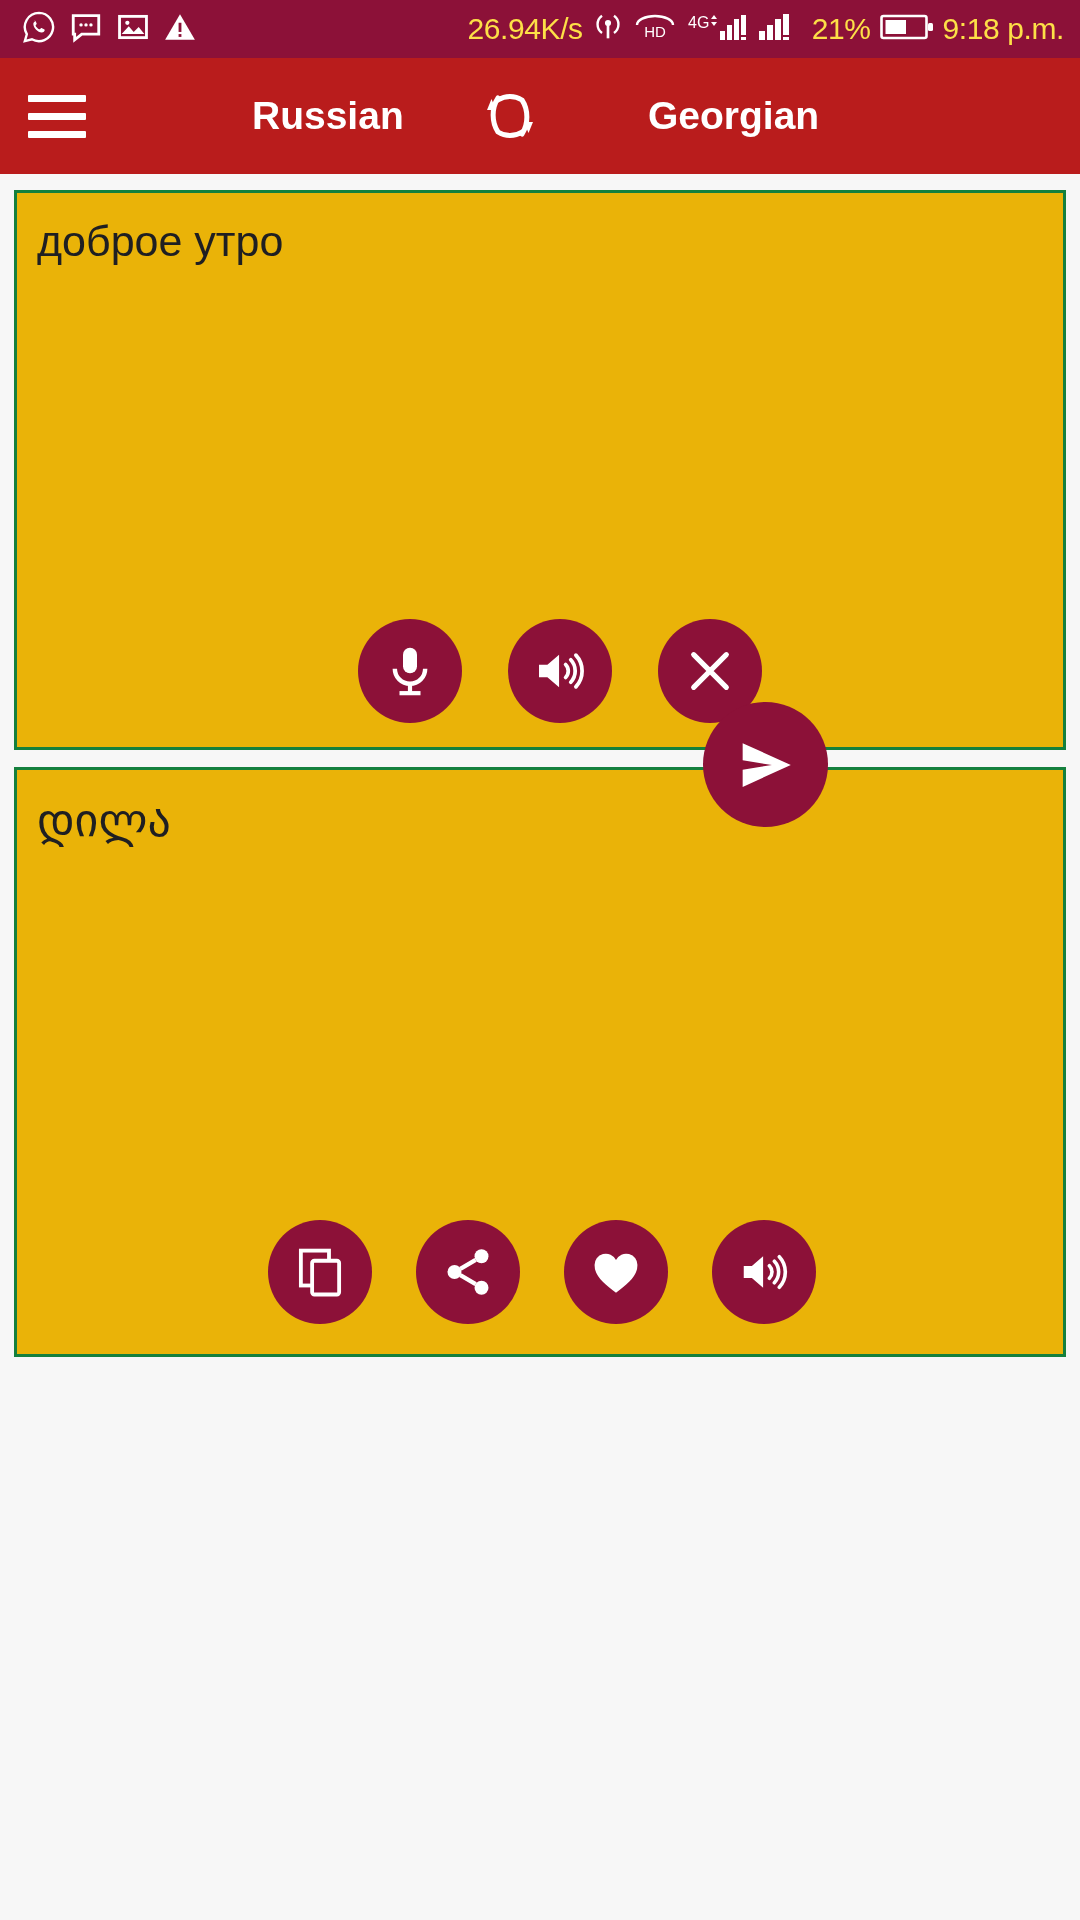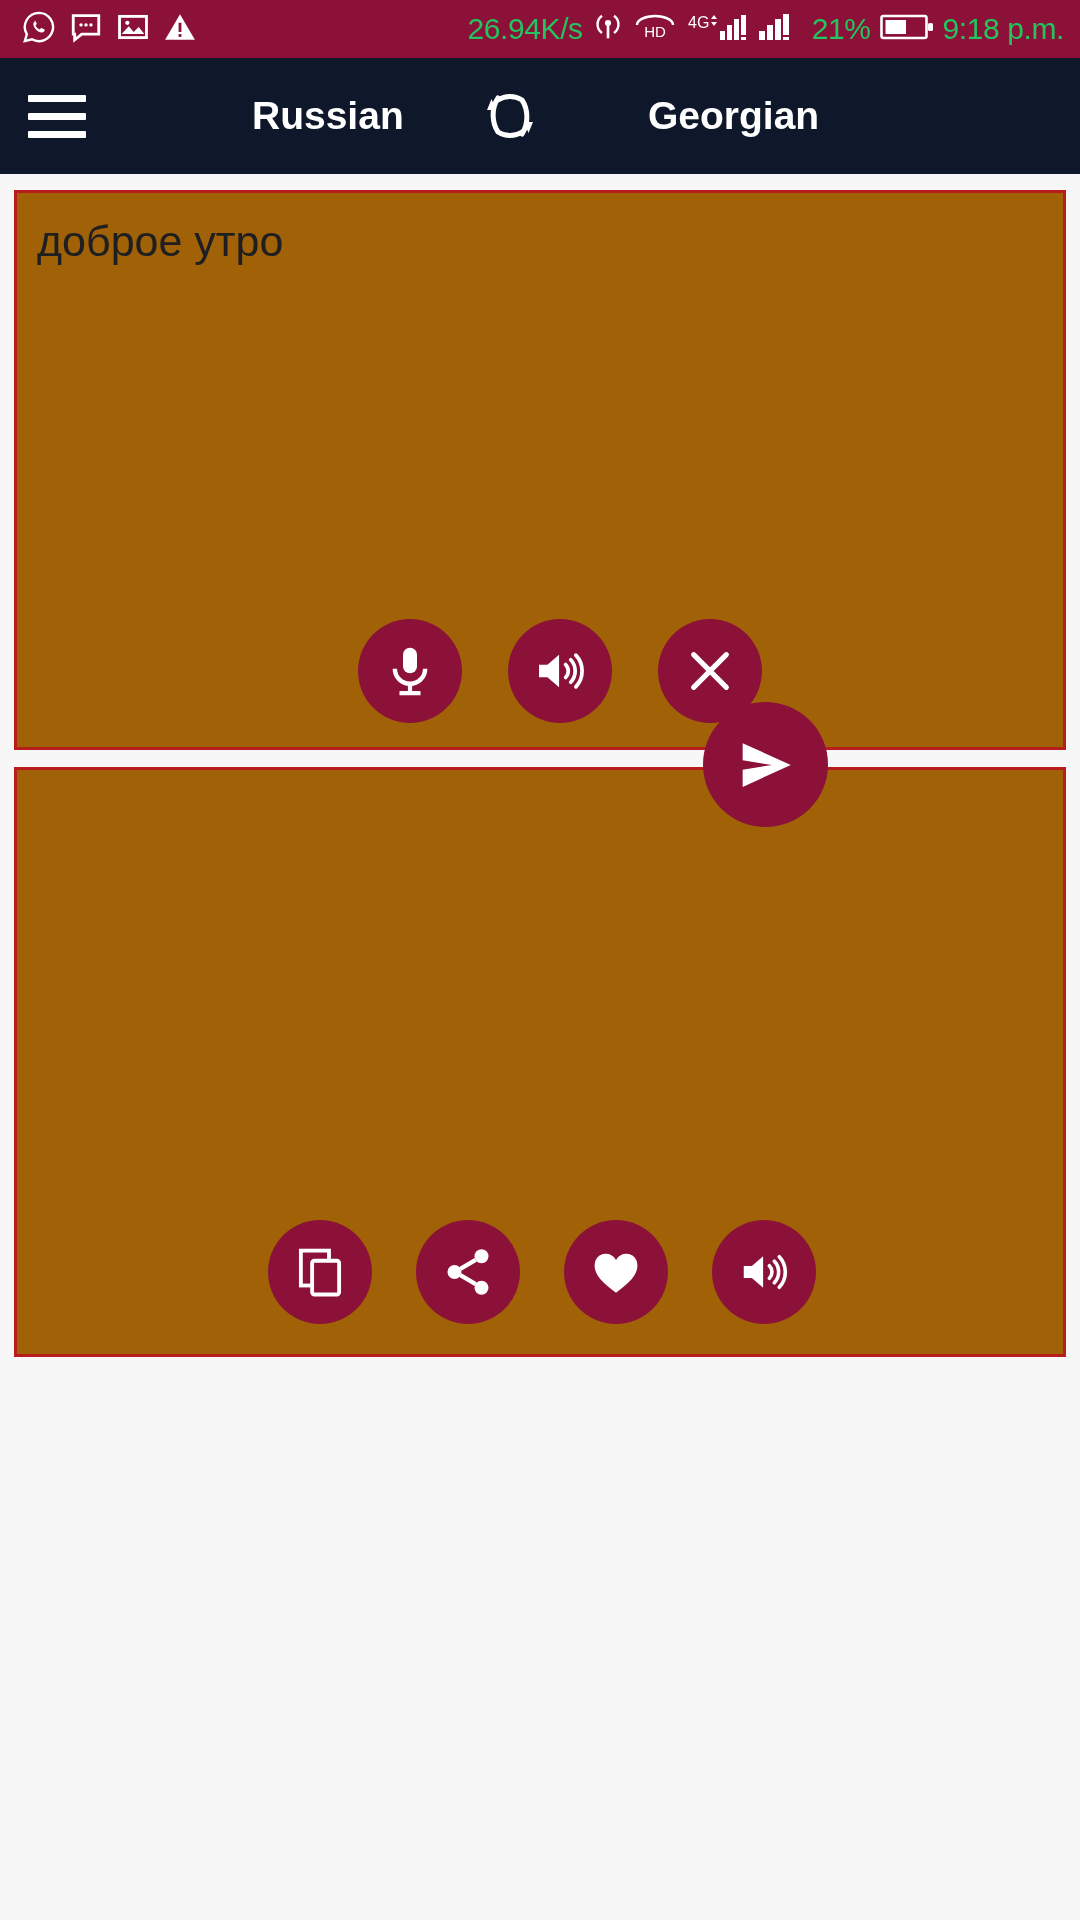--- a/index.html
+++ b/index.html
@@ -22,21 +22,21 @@
   
   .status-bar {
     position: absolute;
     top: 0; left: 0;
     width: 1080px;
     height: 58px;
     background: #8C1138;
     display: flex;
     align-items: center;
     padding: 0 16px 0 22px;
-    color: #22c55e;
+    color: #fde047;
   }
   .status-left {
     display: flex;
     align-items: center;
     gap: 13px;
   }
   .status-right {
     margin-left: auto;
     display: flex;
     align-items: center;
@@ -50,21 +50,21 @@
     line-height: 1;
     white-space: nowrap;
   }
 
   
   .app-header {
     position: absolute;
     top: 58px; left: 0;
     width: 1080px;
     height: 116px;
-    background: #0f172a;
+    background: #b91c1c;
     display: flex;
     align-items: center;
     color: #ffffff;
   }
   .menu-btn {
     position: absolute;
     left: 28px;
     top: 50%;
     transform: translateY(-50%);
     width: 62px;
@@ -102,22 +102,22 @@
     width: 80px;
     height: 80px;
     cursor: pointer;
   }
 
   
   .card {
     position: absolute;
     left: 14px;
     width: 1052px;
-    background: #a16207;
-    border: 3px solid #b91c1c;
+    background: #eab308;
+    border: 3px solid #15803d;
   }
   .card-input  { top: 190px; height: 560px; }
   .card-output { top: 767px; height: 590px; }
 
   .card-text {
     position: absolute;
     left: 20px;
     top: 22px;
     right: 20px;
     font-size: 43px;
@@ -321,20 +321,21 @@
   </div>
 
   <div class="send-fab">
     <svg width="70" height="70" viewBox="0 0 24 24">
       <path d="M4 4.5l16.5 7.5L4 19.5V13.6l10-1.6-10-1.6z" fill="#fff"></path>
     </svg>
   </div>
 
   <div class="card card-output">
 
+    <div class="card-text georgian">დილა</div>
 
     <div class="btn-row btn-row-output">
 
       <div class="circle-btn">
         <svg width="54" height="54" viewBox="0 0 24 24">
           <rect x="3.5" y="2.5" width="12.5" height="15.5" fill="none" stroke="#fff" stroke-width="1.7"></rect>
           <rect x="8.5" y="7" width="12" height="15" rx="1" fill="#8C1138" stroke="#fff" stroke-width="1.7"></rect>
         </svg>
       </div>
 

